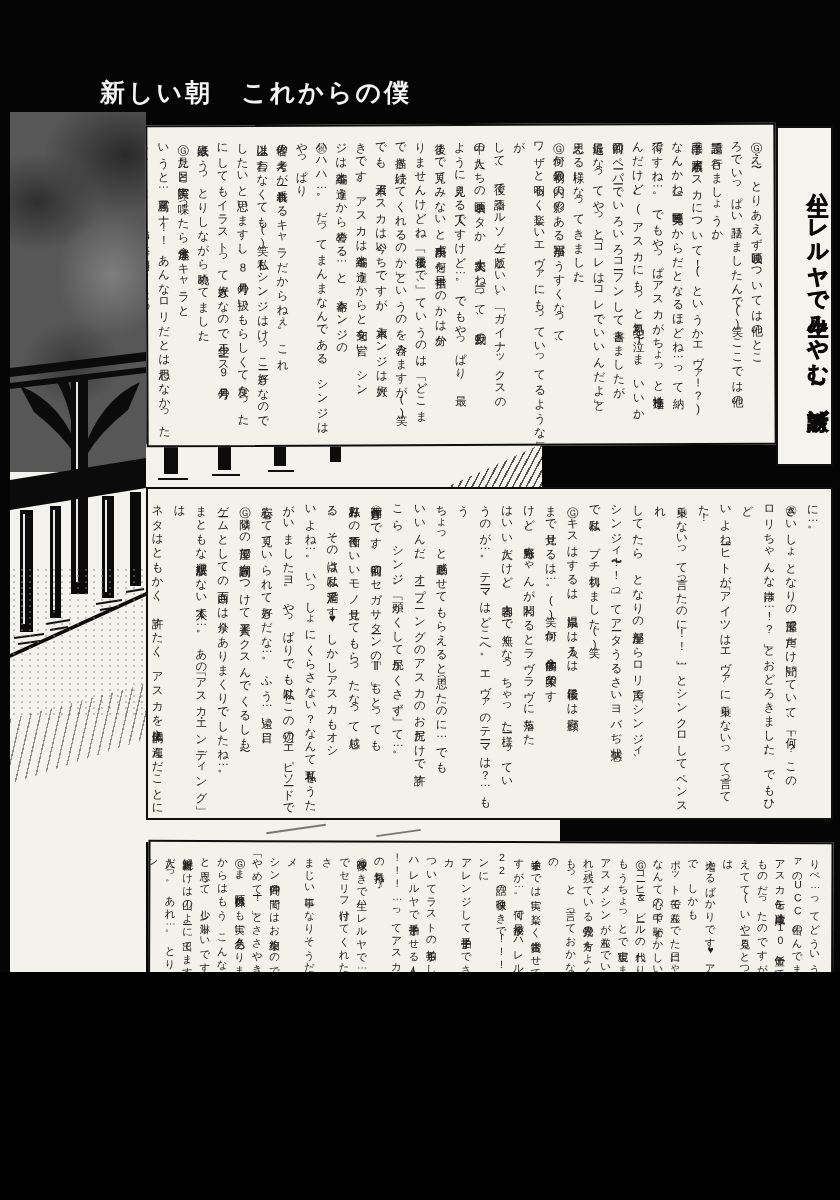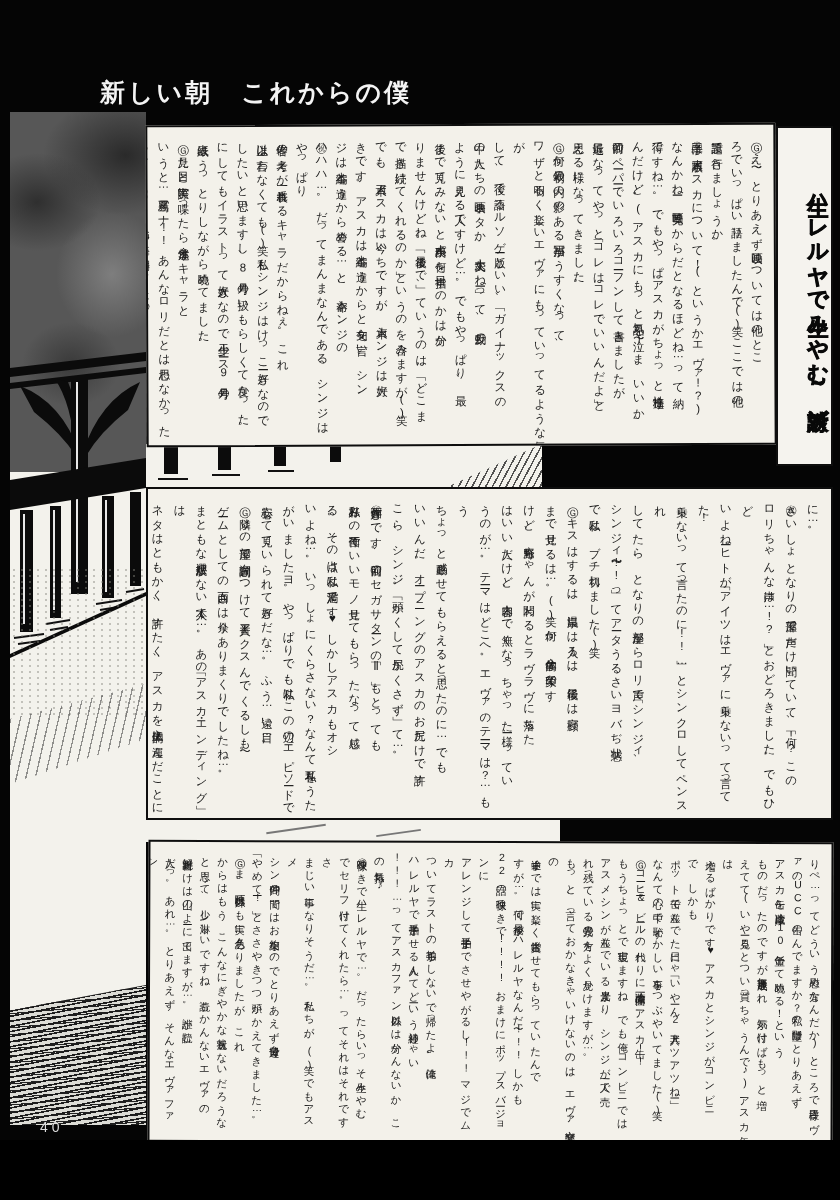--- a/index.html
+++ b/index.html
@@ -1,16 +1,16 @@
 <!DOCTYPE html>
 <html><head>
 <meta charset="utf-8">
 <style>
   html,body{margin:0;padding:0;background:#000;}
-  .page{position:relative;width:840px;height:1140px;background:#050505;overflow:hidden;
+  .page{position:relative;width:840px;height:972px;background:#050505;overflow:hidden;
         font-family:"Liberation Sans","DejaVu Sans",sans-serif;}
 
   
   .top-title{position:absolute;left:100px;top:76px;color:#f4f4f4;
     font-family:"Liberation Serif","DejaVu Serif",serif;font-weight:bold;
     font-size:25px;letter-spacing:3px;white-space:nowrap;}
 
   
   .art-strip{position:absolute;left:10px;top:112px;width:136px;height:1013px;
     background:#f3f2ec;overflow:hidden;}

